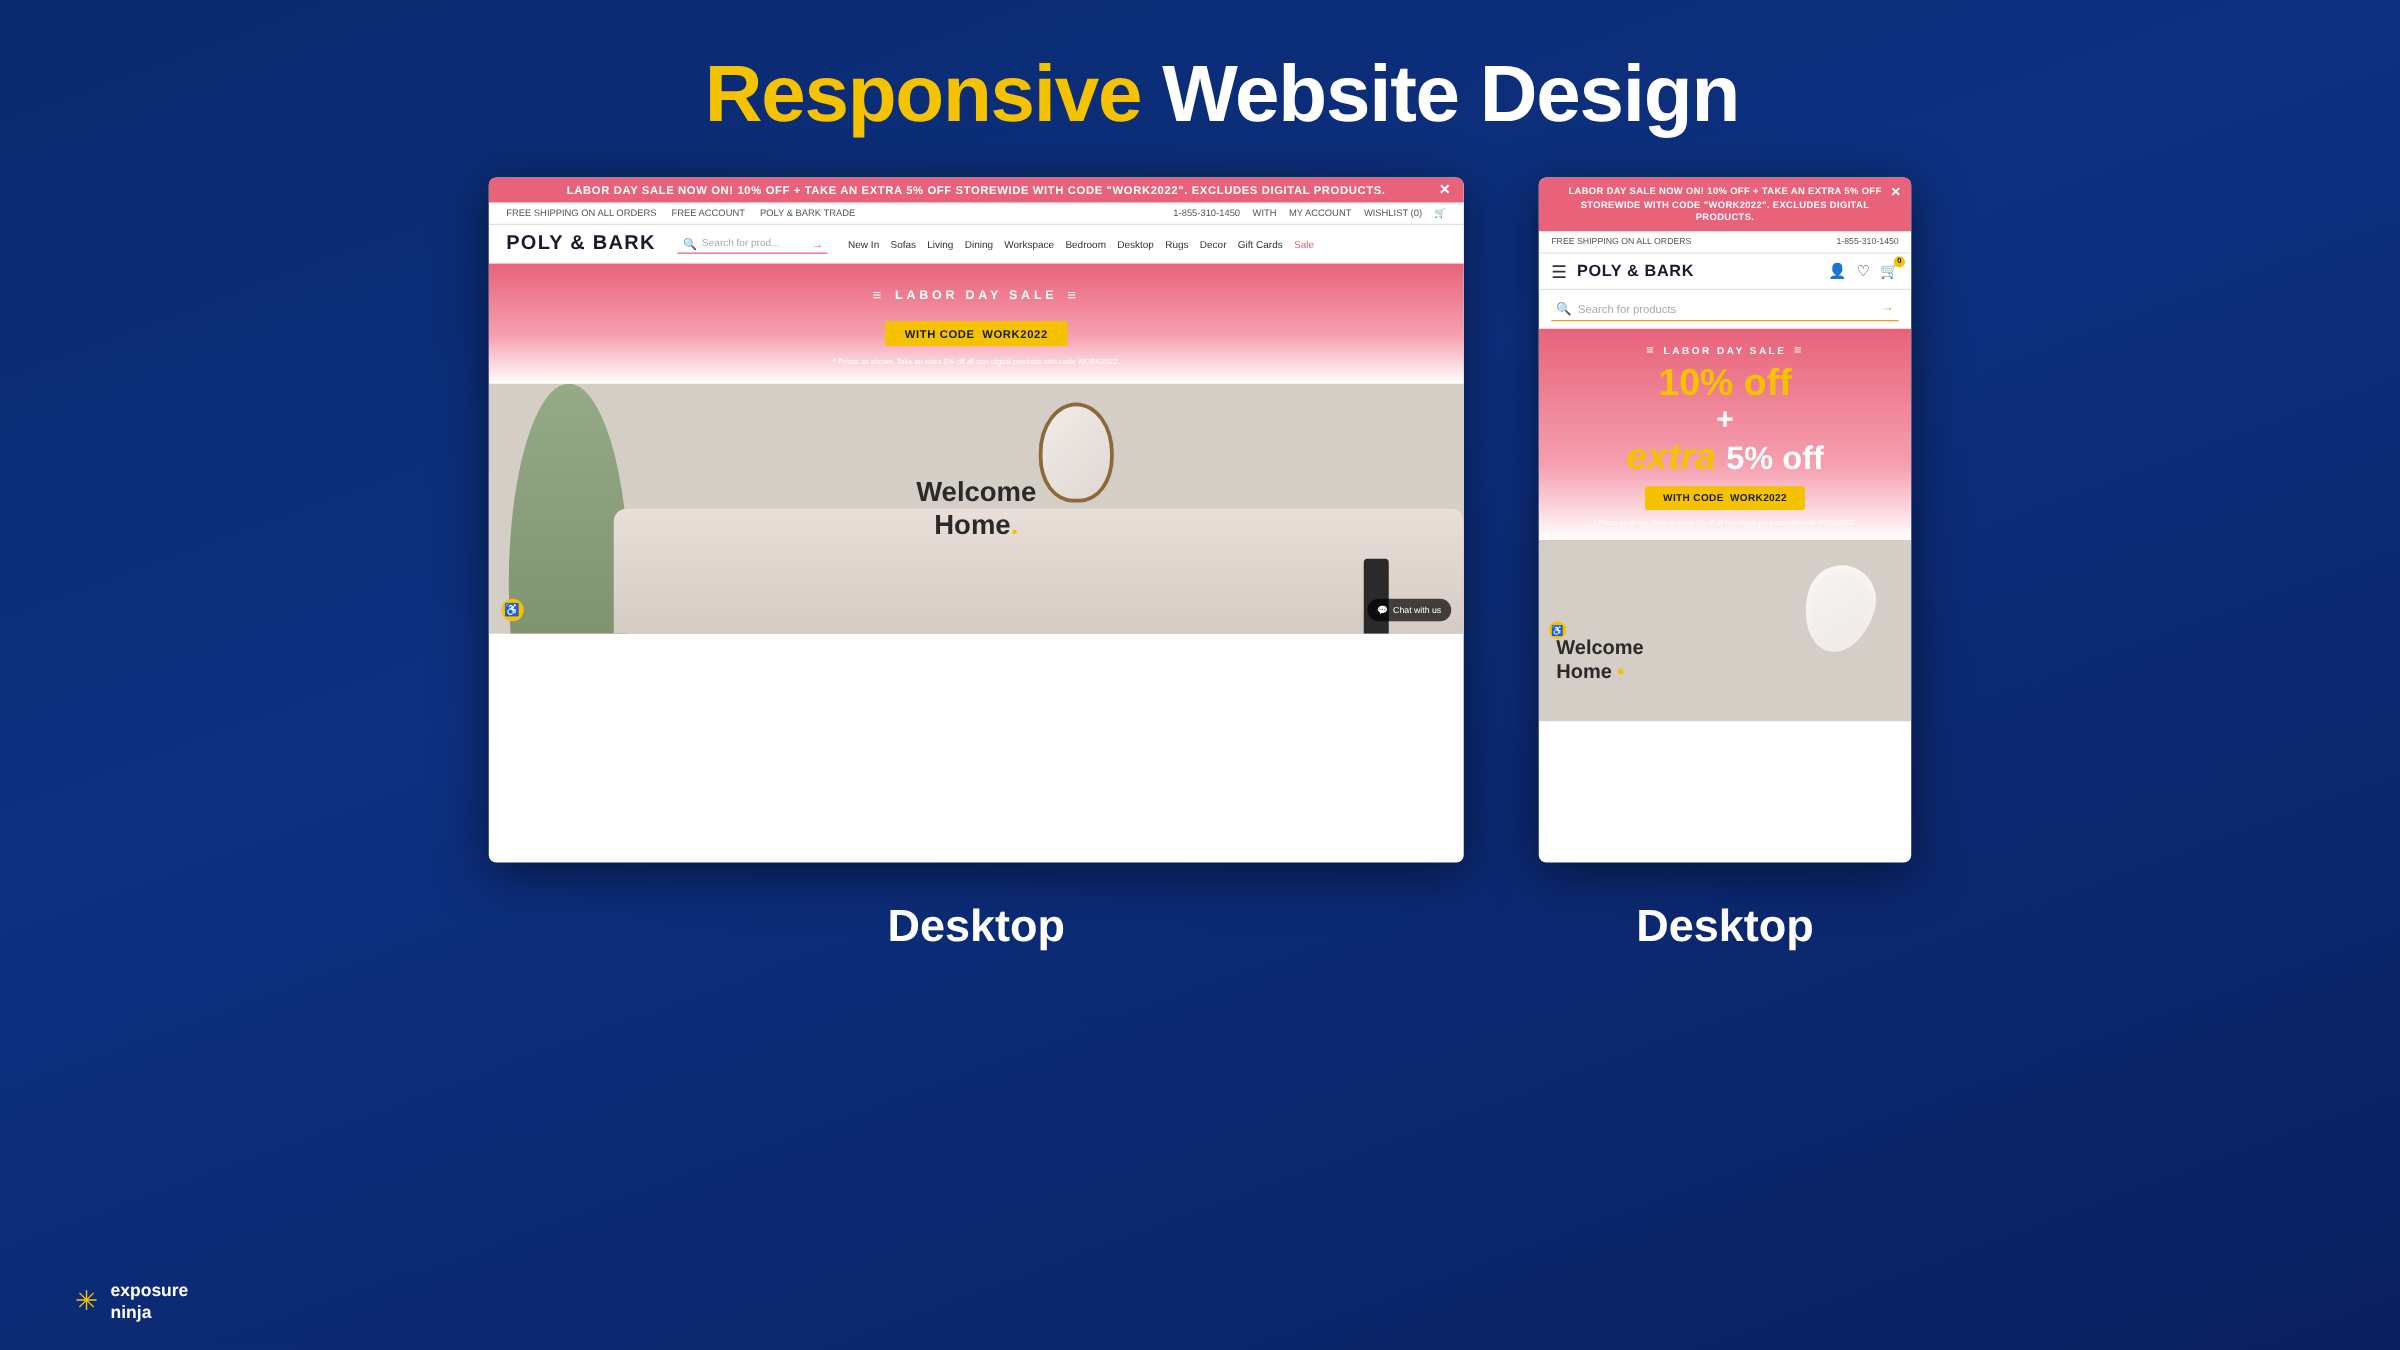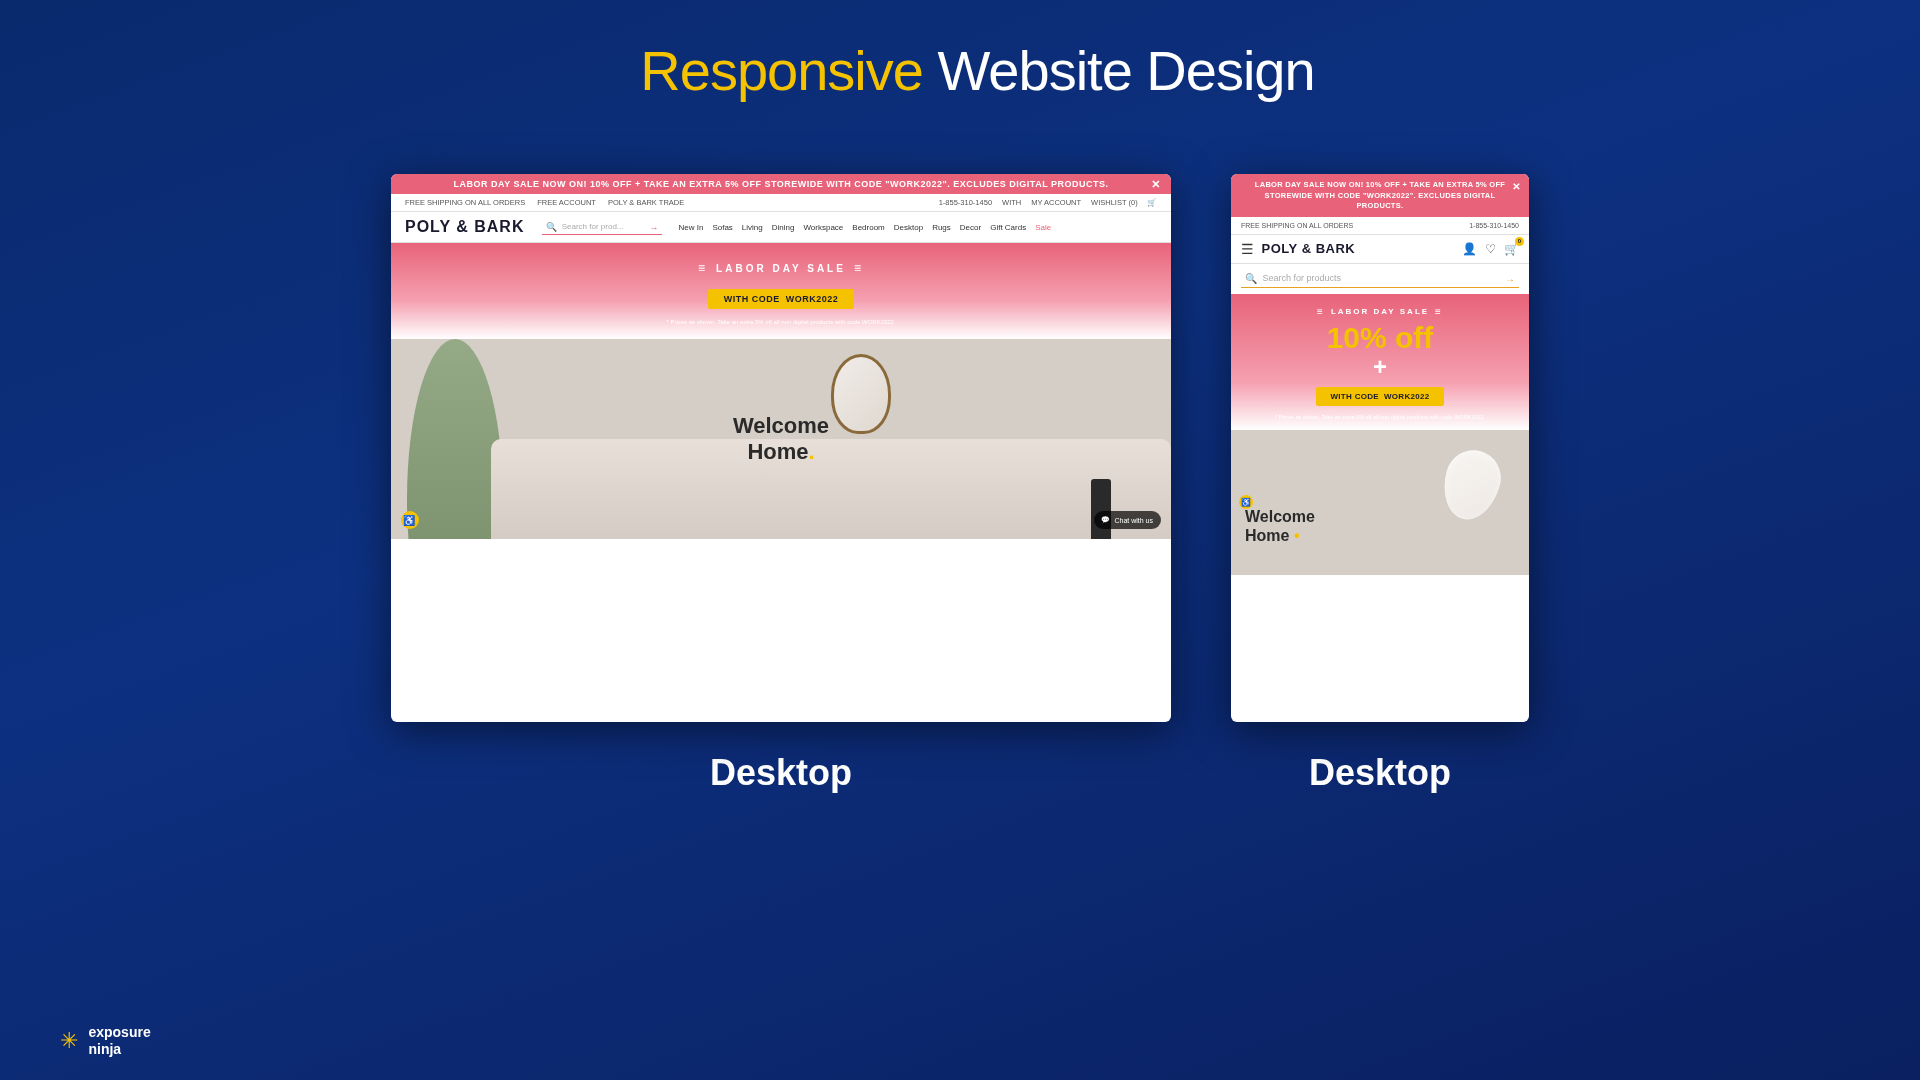--- a/index.html
+++ b/index.html
@@ -13,22 +13,22 @@
       position: relative;
     }
 
     
     .main-title {
       text-align: center;
       padding-top: 38px;
       margin-bottom: 30px;
     }
     .main-title h1 {
-      font-size: 56px;
-      font-weight: 400;
+      font-size: 64px;
+      font-weight: 700;
       letter-spacing: -1px;
       padding-left: 35px;
     }
     .main-title .responsive {
       color: #f5c200;
     }
     .main-title .website-design {
       color: #ffffff;
     }
 
@@ -40,21 +40,20 @@
       gap: 60px;
       padding: 0 80px;
     }
 
     
     .mockup-container {
       display: flex;
       flex-direction: column;
       align-items: center;
       gap: 20px;
-      margin-top: 41px;
     }
 
     .mockup-label {
       color: #ffffff;
       font-size: 36px;
       font-weight: 700;
       margin-top: 10px;
     }
 
     
@@ -662,20 +661,24 @@
         <span class="search-icon">🔍</span>
         <span class="search-text">Search for products</span>
         <span class="arrow">→</span>
       </div>
 
       <div class="mobile-hero">
         <div class="mobile-labor-day">LABOR DAY SALE</div>
         <div class="mobile-sale-text">
           <div>10% off</div>
           <div class="plus">+</div>
+          <div>
+            <span class="extra">extra </span>
+            <span class="five-off">5% off</span>
+          </div>
         </div>
         <div class="mobile-code-btn">
           WITH CODE &nbsp;<strong>WORK2022</strong>
         </div>
         <div class="mobile-fine-print">* Prices as shown. Take an extra 5% off all non digital products with code WORK2022.</div>
       </div>
 
       <div class="mobile-welcome">
         <div class="mobile-welcome-text">
           Welcome<br>Home<span class="mobile-welcome-dot"> •</span>

